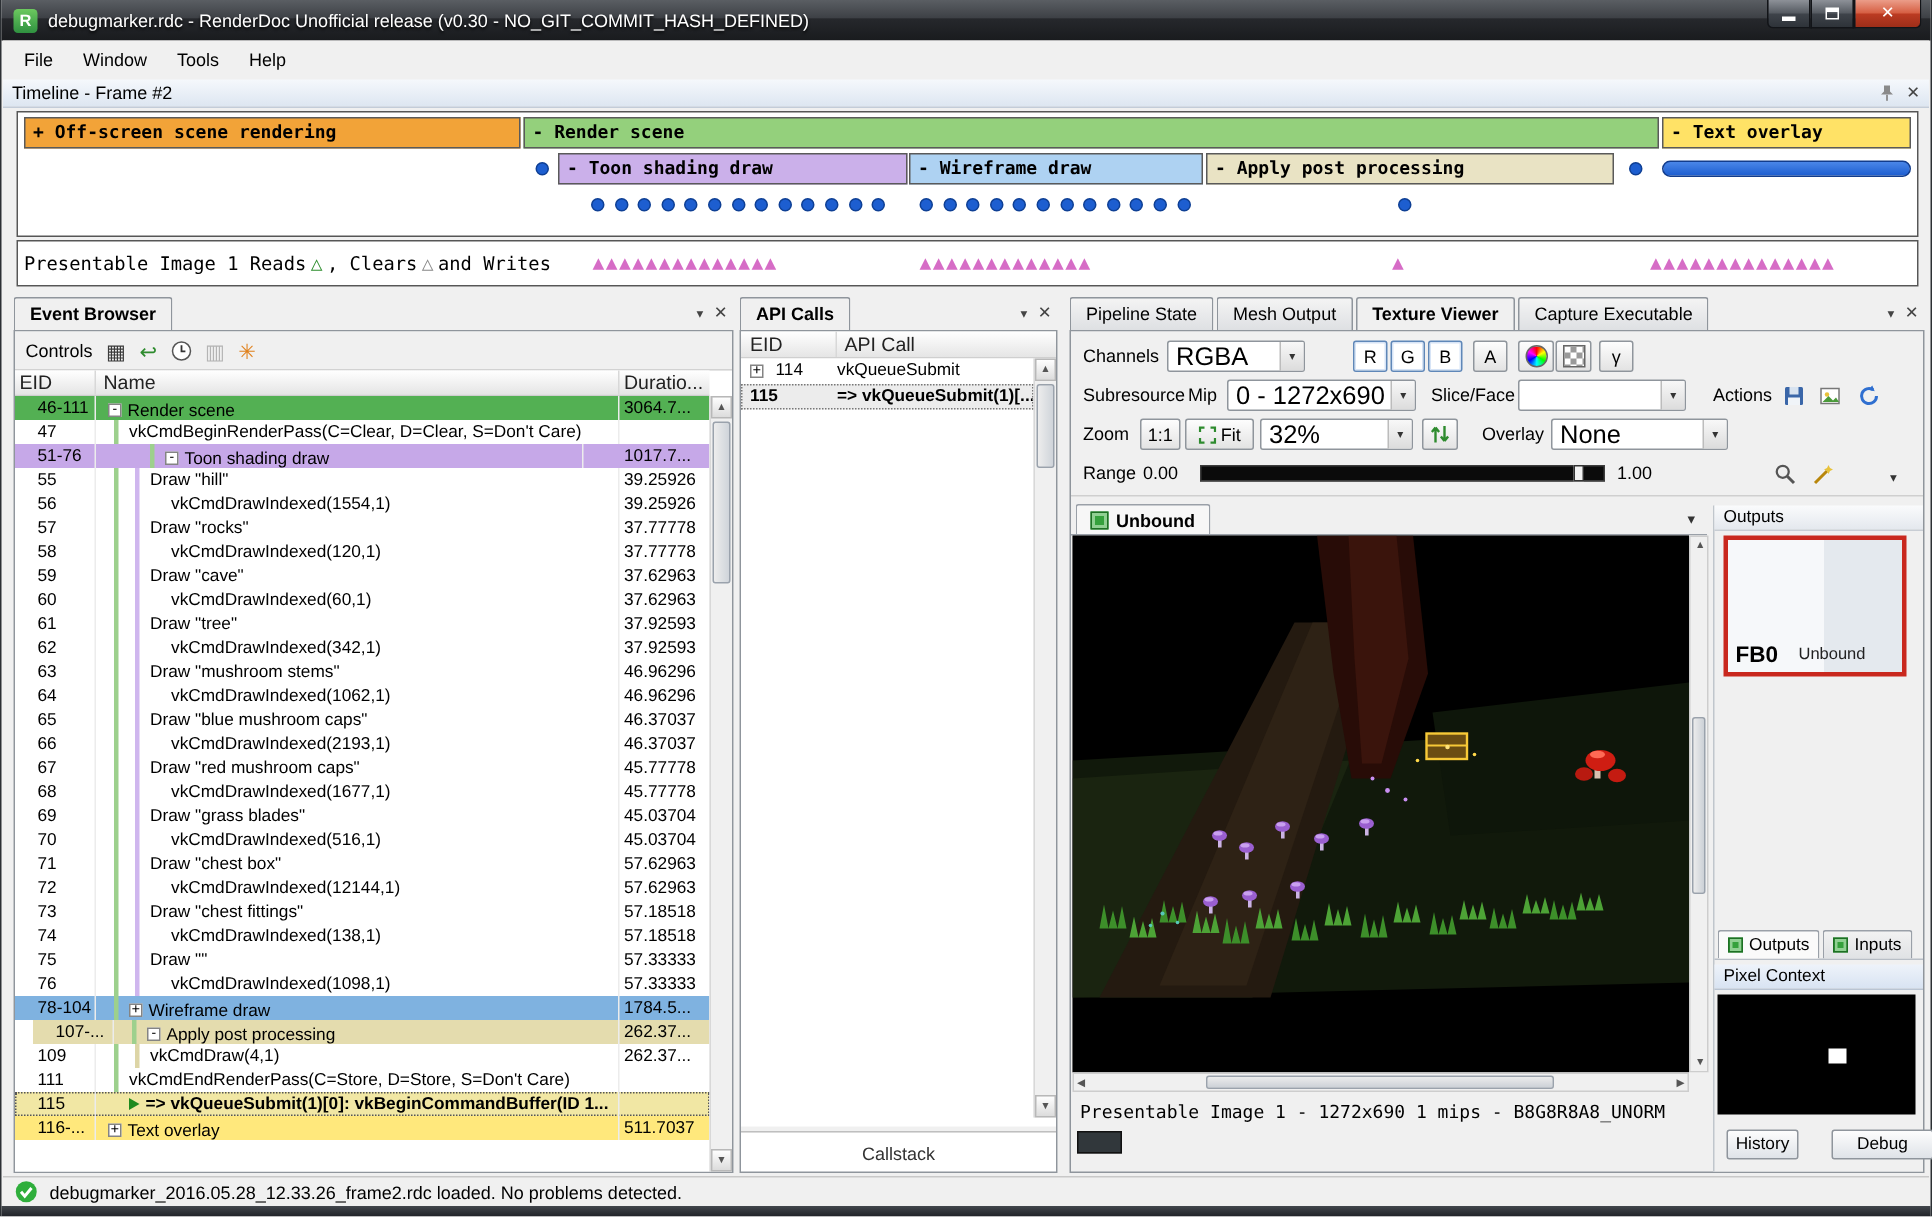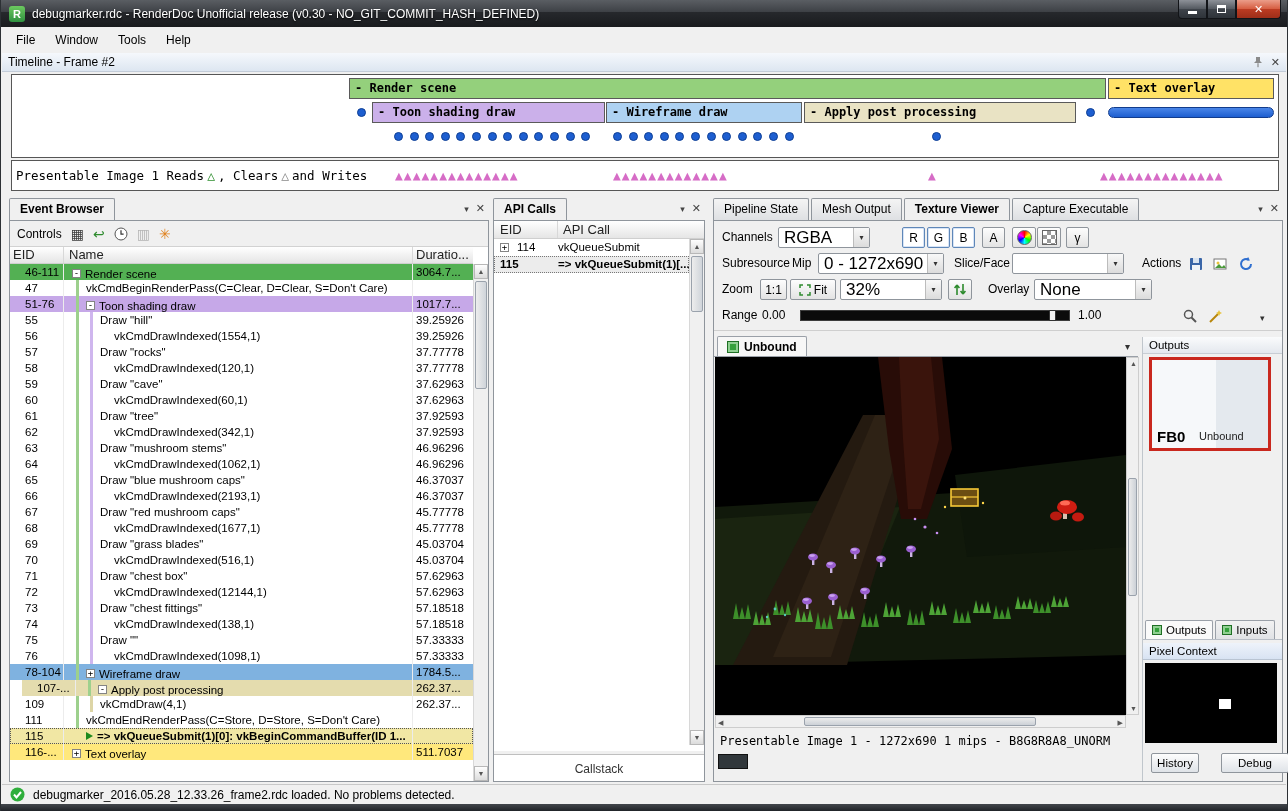--- a/index.html
+++ b/index.html
@@ -176,20 +176,21 @@
     <span class="tl-hicons">
       <svg width="10" height="12">
           <path d="M3 1h4v4l2 2H1l2-2z" fill="#8a8a8a"></path>
           <rect x="4.4" y="7.2" width="1.2" height="4" fill="#8a8a8a"></rect>
         </svg>
       <span class="glyph-x" style="color:#444">✕</span>
     </span>
   </div>
   <div class="tl-box">
     <div class="tl-row r0">
+        <div class="tl-block" style="left: 4px; width: 331px; background: rgb(242, 163, 56);">+ Off-screen scene rendering</div>
         <div class="tl-block" style="left: 337px; width: 757px; background: rgb(148, 208, 124);">- Render scene</div>
         <div class="tl-block" style="left: 1096px; width: 166px; background: rgb(255, 226, 102);">- Text overlay</div>
       </div>
     <div class="tl-row r1">
         <div class="tl-block" style="left: 360px; width: 233px; background: rgb(203, 176, 234);">- Toon shading draw</div>
         <div class="tl-block" style="left: 594px; width: 196px; background: rgb(174, 210, 242);">- Wireframe draw</div>
         <div class="tl-block" style="left: 792px; width: 272px; background: rgb(233, 227, 196);">- Apply post processing</div>
         <div class="tl-pill" style="left: 1096px; width: 166px;"></div>
         <div class="tl-dot" style="left: 345px;"></div>
         <div class="tl-dot" style="left: 1074px;"></div>
@@ -258,21 +259,21 @@
             </span></div>
           <div class="ev-dur">3064.7...</div>
         </div>
         <div class="ev-row">
           <div class="ev-eid">47</div>
           <div class="ev-name"><span class="ev-guide" style="left: 12px; background: rgb(157, 208, 141);"></span><span class="ev-inner" style="padding-left: 22px;">
               <span class="ev-text">vkCmdBeginRenderPass(C=Clear, D=Clear, S=Don't Care)</span>
             </span></div>
           <div class="ev-dur"></div>
         </div>
-        <div class="ev-row" style="background: rgb(198, 168, 232);">
+        <div class="ev-row" style="background: rgb(198, 168, 232); gap: 24px;">
           <div class="ev-eid">51-76</div>
           <div class="ev-name"><span class="ev-guide" style="left: 12px; background: rgb(157, 208, 141);"></span><span class="ev-inner" style="padding-left: 22px;">
               <span class="ev-exp">-</span>
               <span class="ev-text">Toon shading draw</span>
             </span></div>
           <div class="ev-dur">1017.7...</div>
         </div>
         <div class="ev-row">
           <div class="ev-eid">55</div>
           <div class="ev-name"><span class="ev-guide" style="left: 12px; background: rgb(157, 208, 141);"></span><span class="ev-guide" style="left: 26px; background: rgb(207, 182, 238);"></span><span class="ev-inner" style="padding-left: 36px;">

